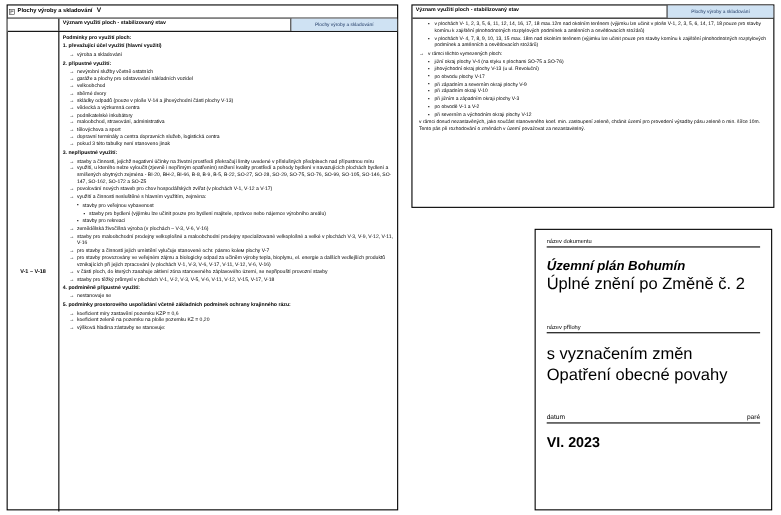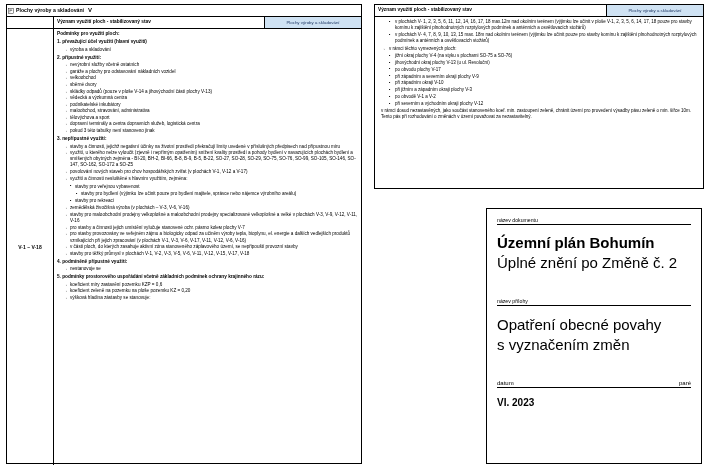--- a/index.html
+++ b/index.html
@@ -272,34 +272,35 @@
     font-size: 5.2px;
     color: #000;
     margin-bottom: 1px;
   }
   .tb-rule {
     border-bottom: 1px solid #000;
     margin: 1px 0 9px 0;
     width: 100%;
   }
   .tb-big {
-    font-size: 15px;
+    font-size: 12px;
     font-weight: bold;
     line-height: 1.25;
+    font-style: italic;
   }
   .tb-med {
     font-size: 15px;
     line-height: 1.3;
   }
   .tb-row {
     display: flex;
     justify-content: space-between;
   }
   .tb-date {
-    font-size: 10px;
+    font-size: 13px;
     font-weight: bold;
     margin-top: 5px;
   }
   .spacer-lg { height: 26px; }
 
   .flag-icon {
     width: 6px;
     height: 6px;
     display: inline-block;
   }
@@ -421,22 +422,22 @@
 
   <div class="title-block">
     <div class="tb-label">název dokumentu</div>
     <div class="tb-rule"></div>
     <div class="tb-big">Územní plán Bohumín</div>
     <div class="tb-med">Úplné znění po Změně č. 2</div>
     <div class="spacer-lg"></div>
 
     <div class="tb-label">název přílohy</div>
     <div class="tb-rule"></div>
+    <div class="tb-med">s vyznačením změn</div>
     <div class="tb-med">Opatření obecné povahy</div>
-    <div class="tb-med">s vyznačením změn</div>
     <div class="spacer-lg"></div>
 
     <div class="tb-row">
       <span>datum</span>
       <span>paré</span>
     </div>
     <div class="tb-rule"></div>
     <div class="tb-date">VI. 2023</div>
   </div>
 

